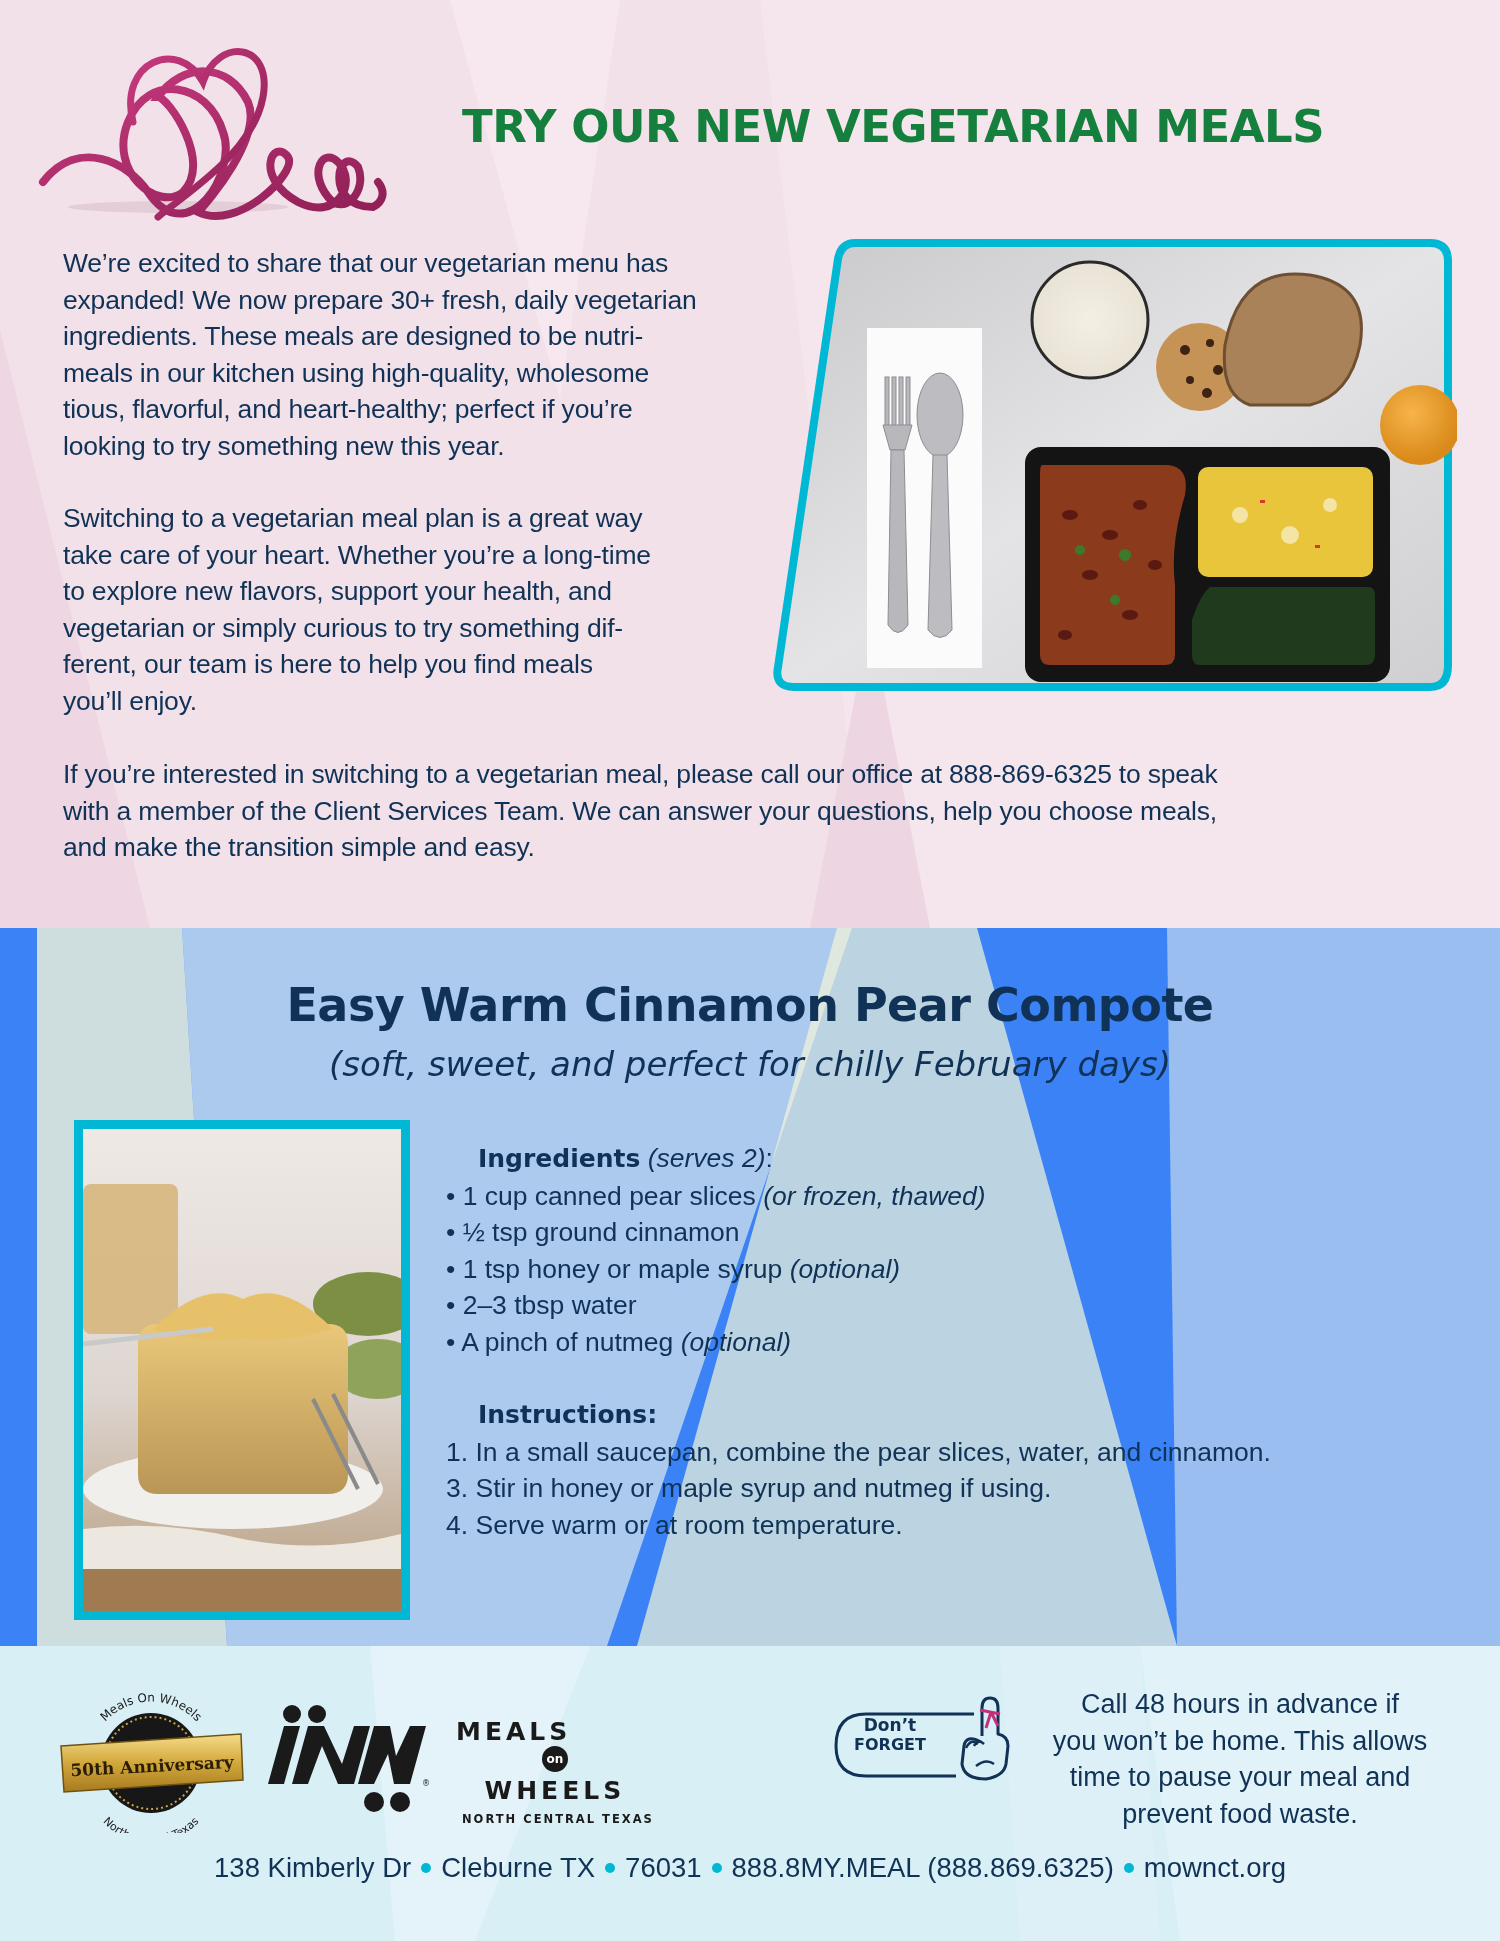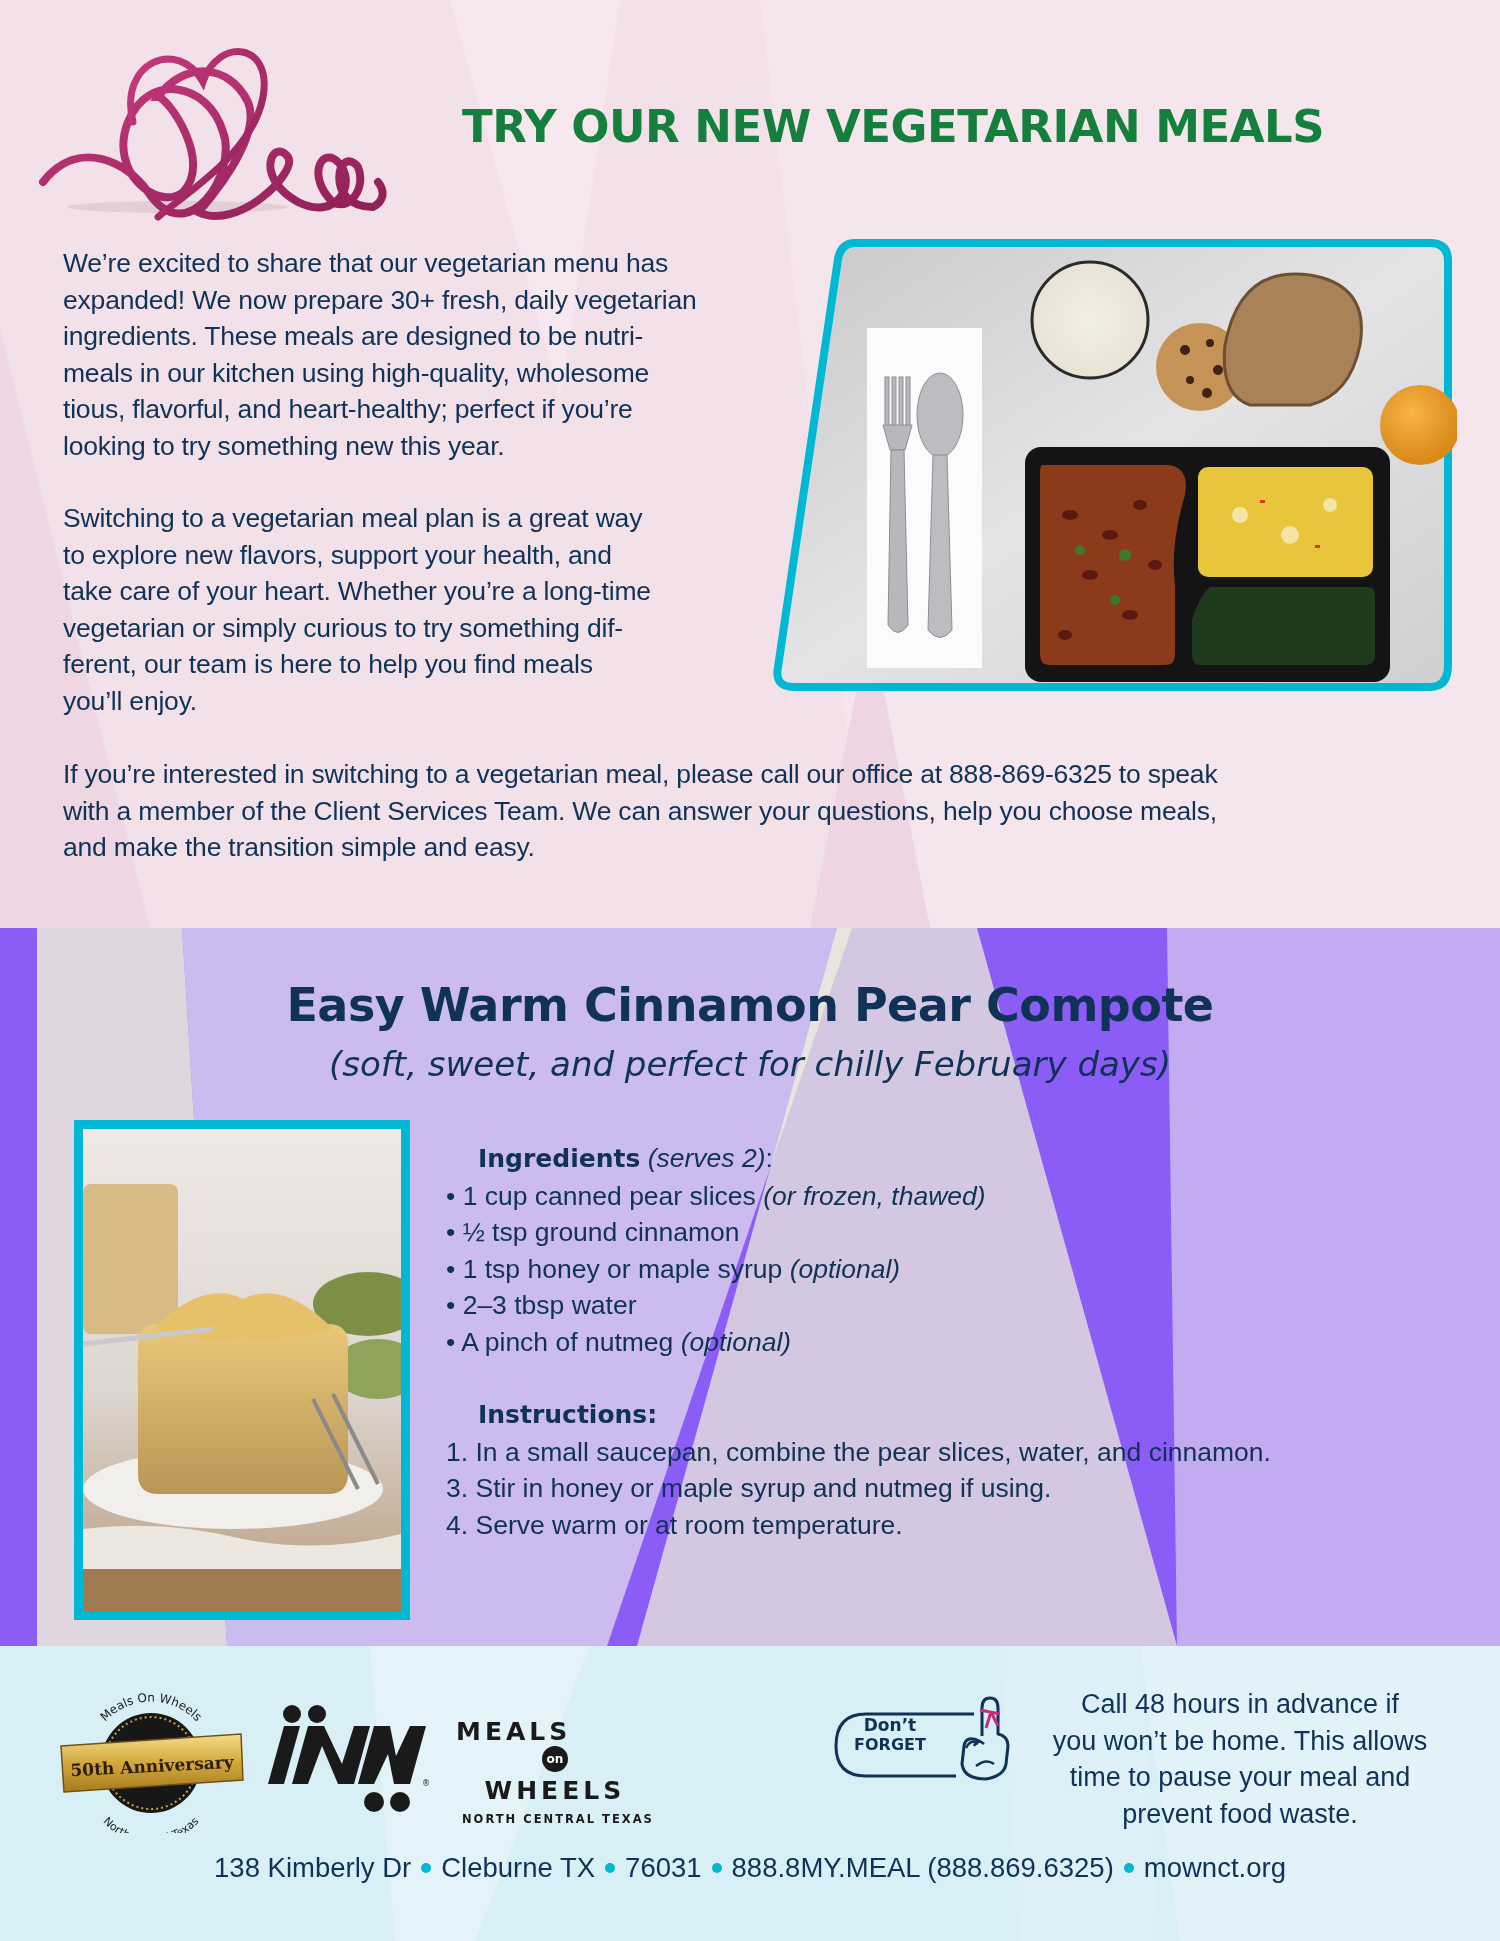--- a/index.html
+++ b/index.html
@@ -2,21 +2,21 @@
 <html><head>
 <meta charset="utf-8">
 <style>
   * { margin: 0; padding: 0; box-sizing: border-box; }
   html, body { width: 1500px; height: 1941px; overflow: hidden; }
   body { font-family: "Liberation Sans", sans-serif; color: #0f3256; position: relative; background: #f3e1e9; }
 
   
   .section { position: absolute; left: 0; width: 1500px; overflow: hidden; }
   .sec-pink { top: 0; height: 928px; background: #f3e1e9; }
-  .sec-yellow { top: 928px; height: 784px; background: #8b5cf6; padding-left: 37px; }
+  .sec-yellow { top: 928px; height: 784px; background: #3b82f6; padding-left: 37px; }
   .sec-blue { top: 1646px; height: 295px; background: #d9eff6; }
 
   .bg-shape { position: absolute; pointer-events: none; }
 
   
   .hearts { position: absolute; left: 38px; top: 42px; width: 430px; height: 180px; }
   .main-title {
     position: absolute; left: 462px; top: 100px;
     font-family: "DejaVu Sans", sans-serif; font-weight: bold;
     font-size: 45px; letter-spacing: -0.5px; color: #15803d;
@@ -112,22 +112,22 @@
     <span class="para-line">We’re excited to share that our vegetarian menu has</span>
     <span class="para-line">expanded! We now prepare 30+ fresh, daily vegetarian</span>
     <span class="para-line">ingredients. These meals are designed to be nutri-</span>
     <span class="para-line">meals in our kitchen using high-quality, wholesome</span>
     <span class="para-line">tious, flavorful, and heart-healthy; perfect if you’re</span>
     <span class="para-line">looking to try something new this year.</span>
   </div>
 
   <div class="body-para para-2">
     <span class="para-line">Switching to a vegetarian meal plan is a great way</span>
+    <span class="para-line">take care of your heart. Whether you’re a long-time</span>
     <span class="para-line">to explore new flavors, support your health, and</span>
-    <span class="para-line">take care of your heart. Whether you’re a long-time</span>
     <span class="para-line">vegetarian or simply curious to try something dif-</span>
     <span class="para-line">ferent, our team is here to help you find meals</span>
     <span class="para-line">you’ll enjoy.</span>
   </div>
 
   <div class="body-para para-3">
     <span class="para-line">If you’re interested in switching to a vegetarian meal, please call our office at 888-869-6325 to speak</span>
     <span class="para-line">with a member of the Client Services Team. We can answer your questions, help you choose meals,</span>
     <span class="para-line">and make the transition simple and easy.</span>
   </div>

